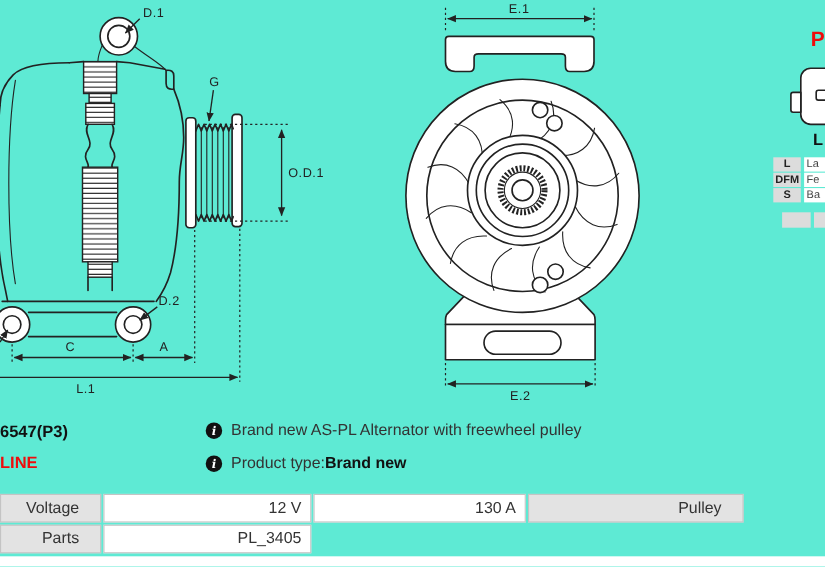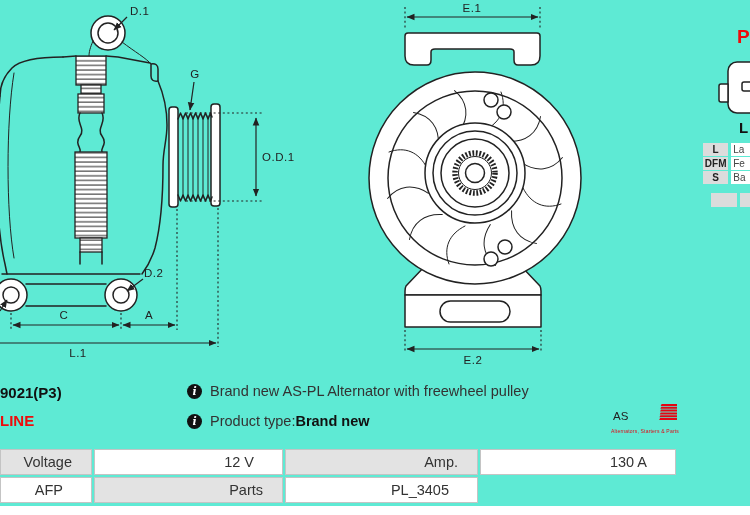--- a/index.html
+++ b/index.html
@@ -38,21 +38,21 @@
   .info-ic::before{content:"i";}
   .logo-caption{font-size:5px;color:#e30613;text-align:center;width:66px;
                 white-space:nowrap;letter-spacing:.2px;}
 
   
   .spec{display:grid;grid-template-columns:92px 189px 193px 196px;grid-auto-rows:26px;
         gap:2px;}
   .cell{border:1px solid #c4c4c4;font-size:14.5px;color:#333;display:flex;
         align-items:center;justify-content:flex-end;}
   .cell.lab{background:#e3e3e3;padding-right:19px;}
-  .cell.val{background:#fff;padding-right:28px;}
+  .cell.val{background:#fff;padding-right:8px;}
 </style>
 </head>
 <body>
 
 <div class="page">
 
   <svg class="abs" style="left:0;top:0" width="310" height="365" viewBox="0 0 310 365">
     <defs>
       <marker id="arw1" markerWidth="9" markerHeight="8" refX="7.5" refY="4" orient="auto-start-reverse" markerUnits="userSpaceOnUse">
         <path d="M0,0.7 L8,4 L0,7.3 Z" fill="#222"></path>
@@ -237,53 +237,38 @@
     </div>
     <div class="pin-row">
       <div class="pin-code">S</div>
       <div class="pin-desc">Ba</div>
     </div>
   </div>
 
   <div class="abs gray-box" style="left:711px;top:193px;width:26px;height:14px"></div>
   <div class="abs gray-box" style="left:740px;top:193px;width:14px;height:14px"></div>
 
-  <div class="abs partno" style="left:0;top:384px">9021(P3)</div>
+  <div class="abs partno" style="left:0;top:384px">6547(P3)</div>
   <div class="abs linered" style="left:0;top:412px">LINE</div>
 
   <div class="abs info-row" style="left:187px;top:413px">
     <span class="info-ic"></span>
     <span>Product type: </span>
     <b>Brand new</b>
   </div>
 
   <div class="abs info-row" style="left:187px;top:383px">
     <span class="info-ic"></span>
     <span>Brand new AS-PL Alternator with freewheel pulley</span>
   </div>
 
 
-  <div class="abs" style="left:611px;top:401px">
-    <svg width="66" height="23" viewBox="0 0 66 23">
-      <g fill="#e30613" transform="skewX(-25)">
-        <rect x="52" y="3" width="19" height="2"></rect>
-        <rect x="53" y="5.8" width="19" height="2"></rect>
-        <rect x="54" y="8.6" width="19" height="2"></rect>
-        <rect x="55" y="11.4" width="19" height="2"></rect>
-        <rect x="56" y="14.2" width="19" height="2"></rect>
-        <rect x="57" y="17" width="19" height="2"></rect>
-      </g>
-      <text x="2" y="19" font-size="21" font-style="italic" font-weight="bold" fill="#e30613" style="letter-spacing:0">AS</text>
-    </svg>
-    <div class="logo-caption">Alternators, Starters &amp; Parts</div>
-  </div>
 
   <div class="abs spec" style="left:0;top:449px">
     <div class="cell lab">Voltage</div>
     <div class="cell val">12 V</div>
-    <div class="cell lab">Amp.</div>
     <div class="cell val">130 A</div>
-    <div class="cell val">AFP</div>
+    <div class="cell lab">Pulley</div>
     <div class="cell lab">Parts</div>
     <div class="cell val">PL_3405</div>
   </div>
 
 </div>
 
 </body></html>

